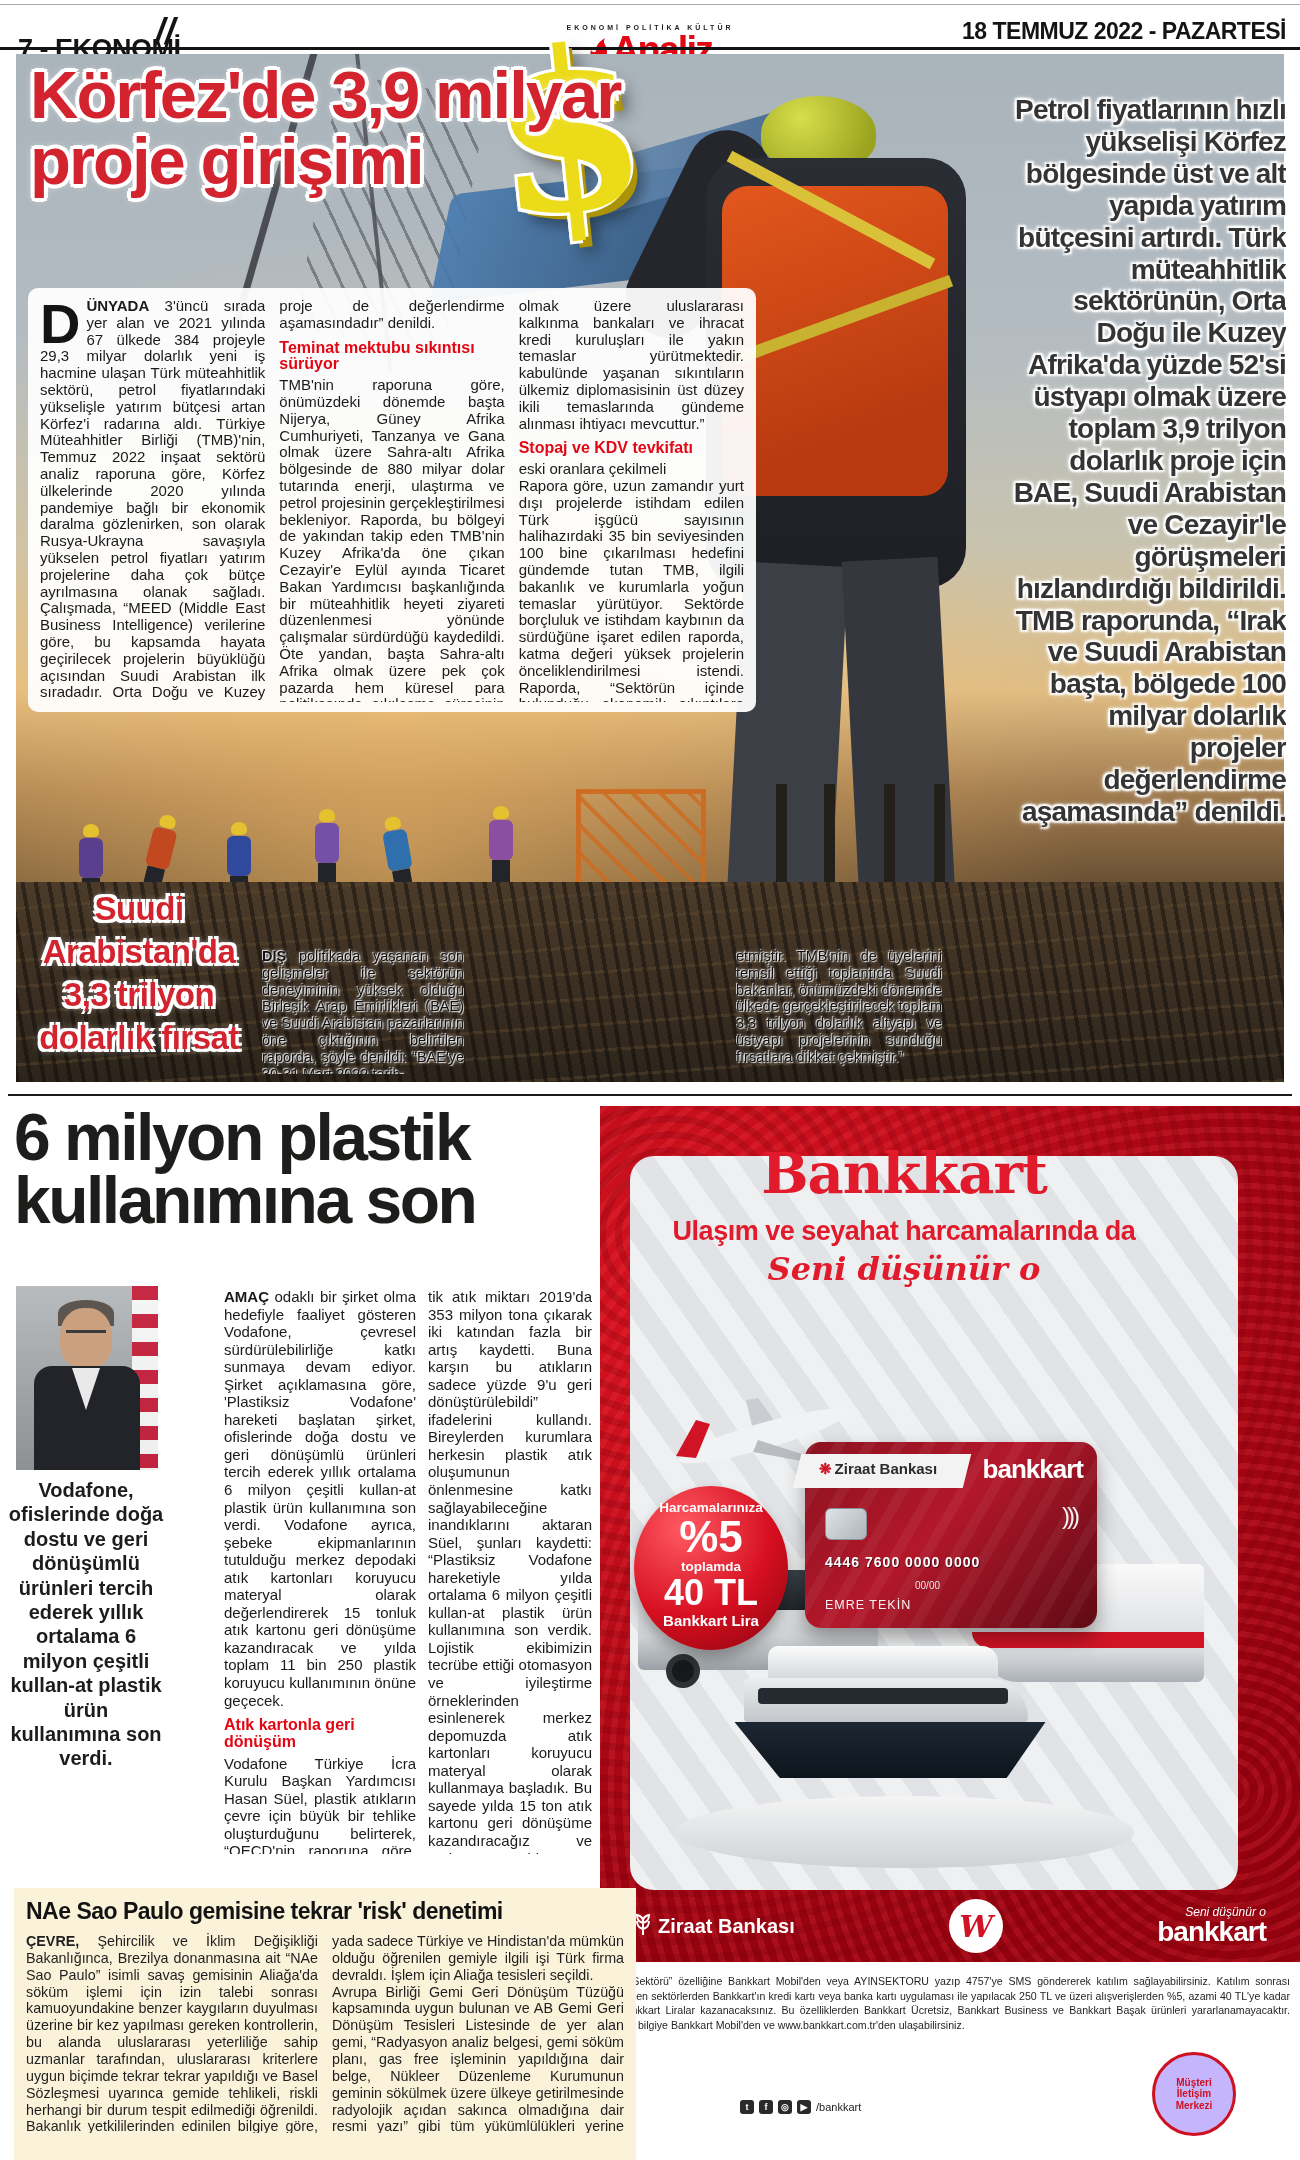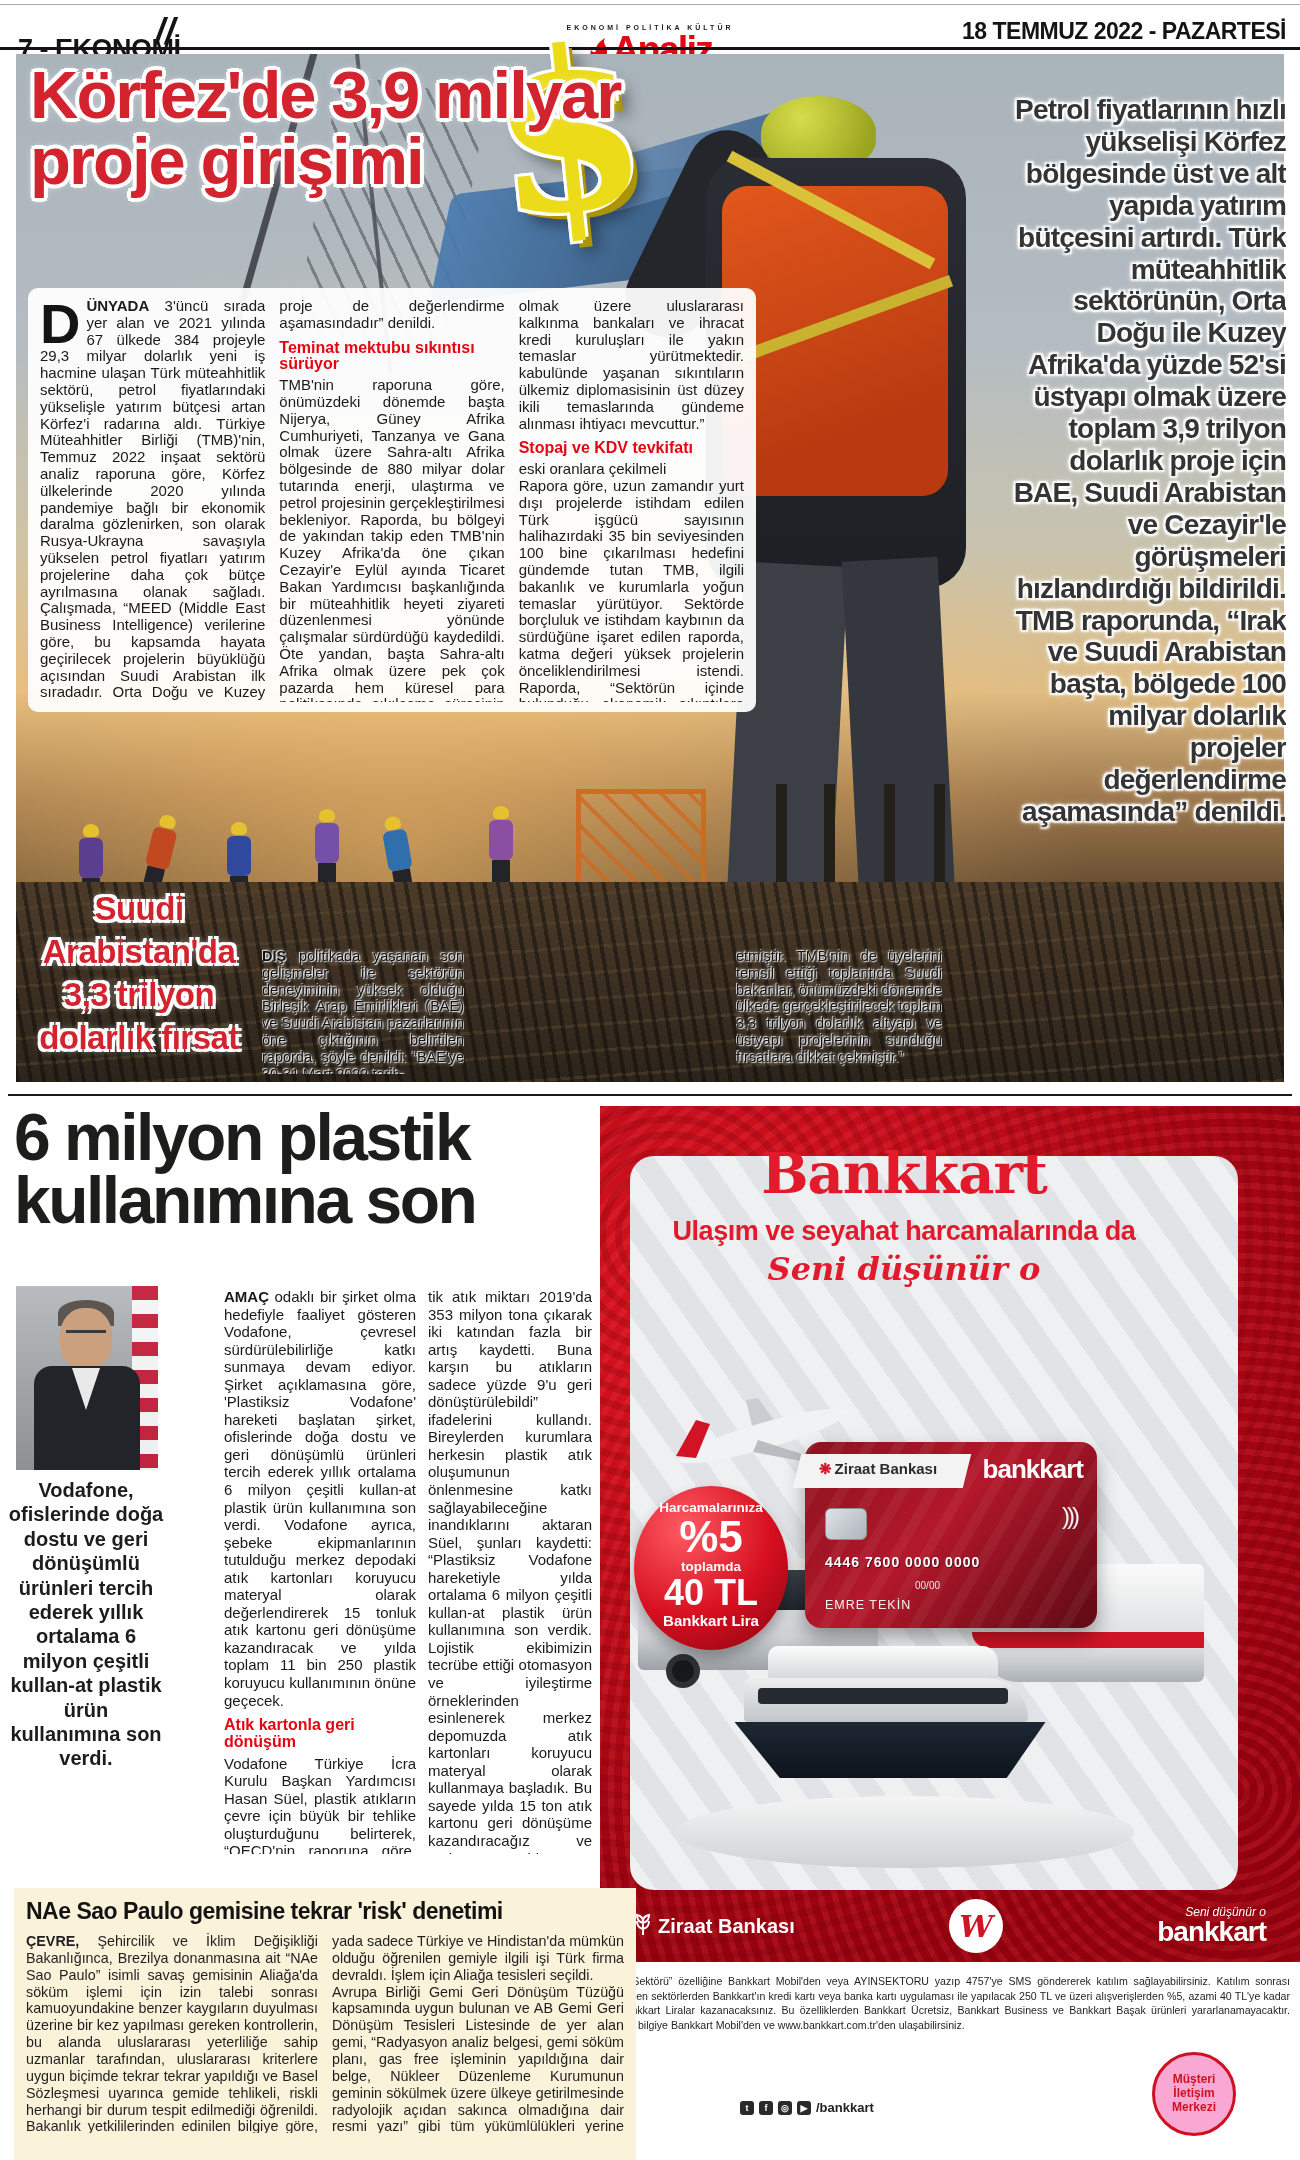--- a/index.html
+++ b/index.html
@@ -191,24 +191,24 @@
     display:flex; align-items:center; justify-content:center;
     font-family:"DejaVu Serif", serif; font-style:italic; font-weight:bold; font-size:30px; }
   .bk-logo { text-align:right; line-height:1.0; }
   .bk-slogan { font-size:12px; font-style:italic; }
   .bk-word { font-size:28px; font-weight:bold; letter-spacing:-1px; }
 
   .legal { left:602px; top:1974px; width:688px; font-size:10.6px; line-height:1.38; color:#1f1f1f; text-align:justify; }
   .social { left:740px; top:2100px; display:flex; align-items:center; gap:5px; font-size:11px; color:#222; }
   .social .sic { width:14px; height:14px; background:#2a2a2a; color:#fff; border-radius:3px;
     display:inline-flex; align-items:center; justify-content:center; font-size:9px; font-weight:bold; }
-  .social .handle { font-weight:bold; font-size:13px; }
+  .social .handle { font-weight:normal; font-size:11px; }
   .stamp { left:1152px; top:2052px; width:84px; height:84px; border-radius:50%;
-    border:3px solid #cf1020; background:#f9a8d4; display:flex; align-items:center; justify-content:center;
-    text-align:center; font-size:12px; font-weight:bold; color:#cf1020; line-height:1.15; padding:6px; }
+    border:3px solid #cf1020; background:#c4b5fd; display:flex; align-items:center; justify-content:center;
+    text-align:center; font-size:10px; font-weight:bold; color:#cf1020; line-height:1.15; padding:6px; }
 
   
   .sp-box { left:14px; top:1888px; width:622px; height:272px; background:#fbf2da; padding:10px 12px; overflow:hidden; }
   .sp-title { font-size:23px; font-weight:bold; color:#131313; letter-spacing:-0.5px; margin-bottom:8px; }
   .sp-cols { display:flex; gap:14px; }
   .sp-col { flex:1 1 0; font-size:14.3px; line-height:1.18; text-align:justify; color:#1f1f1f; height:200px; overflow:hidden; }
   .sp-col p { white-space:pre-line; }
 </style>
 </head>
 <body>

